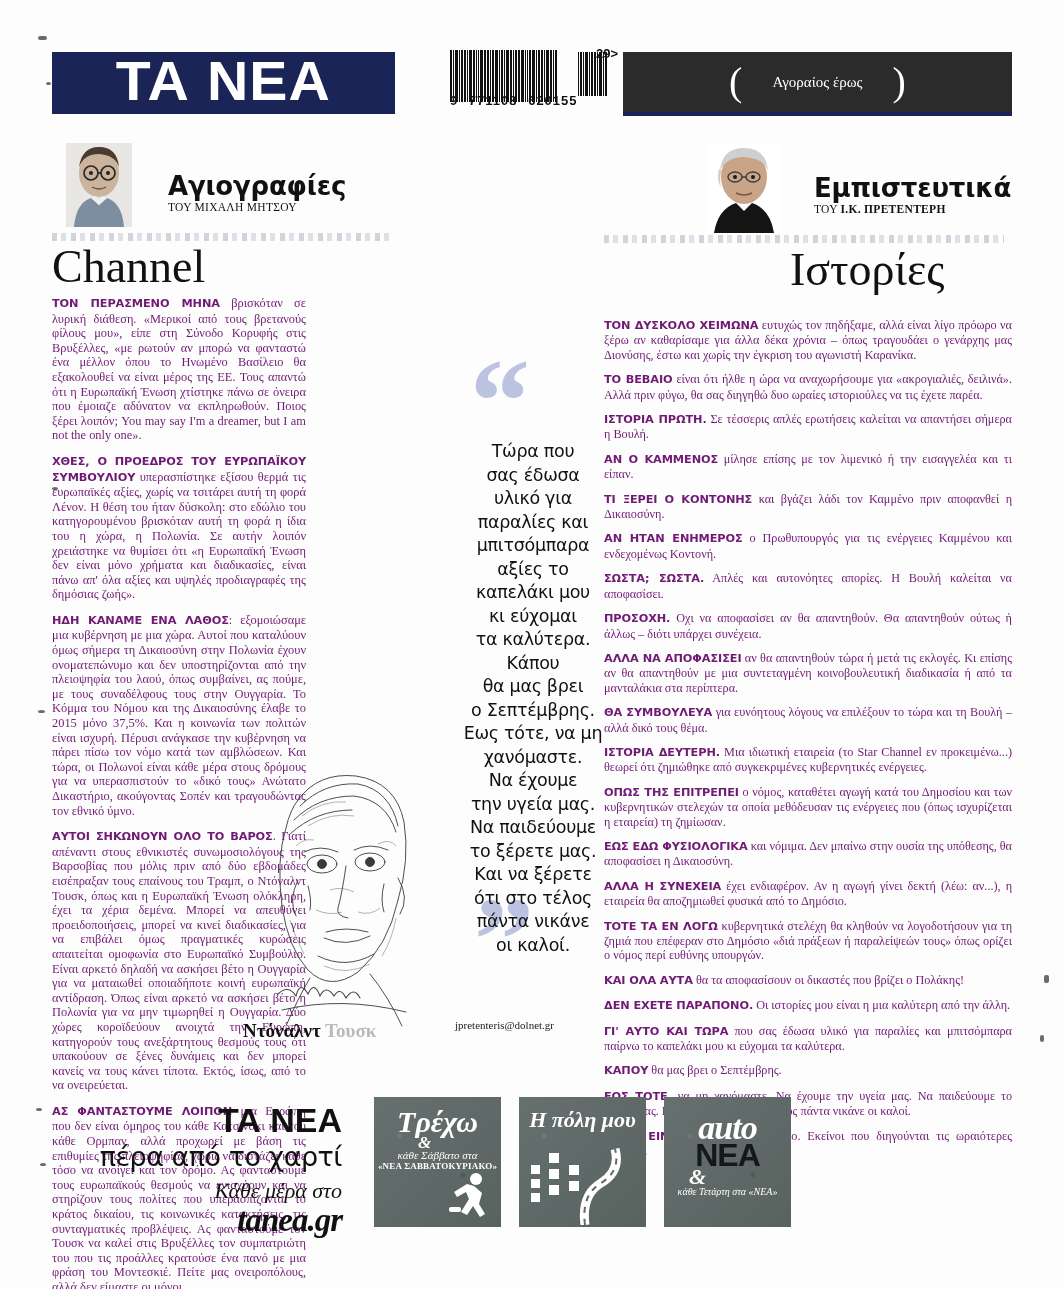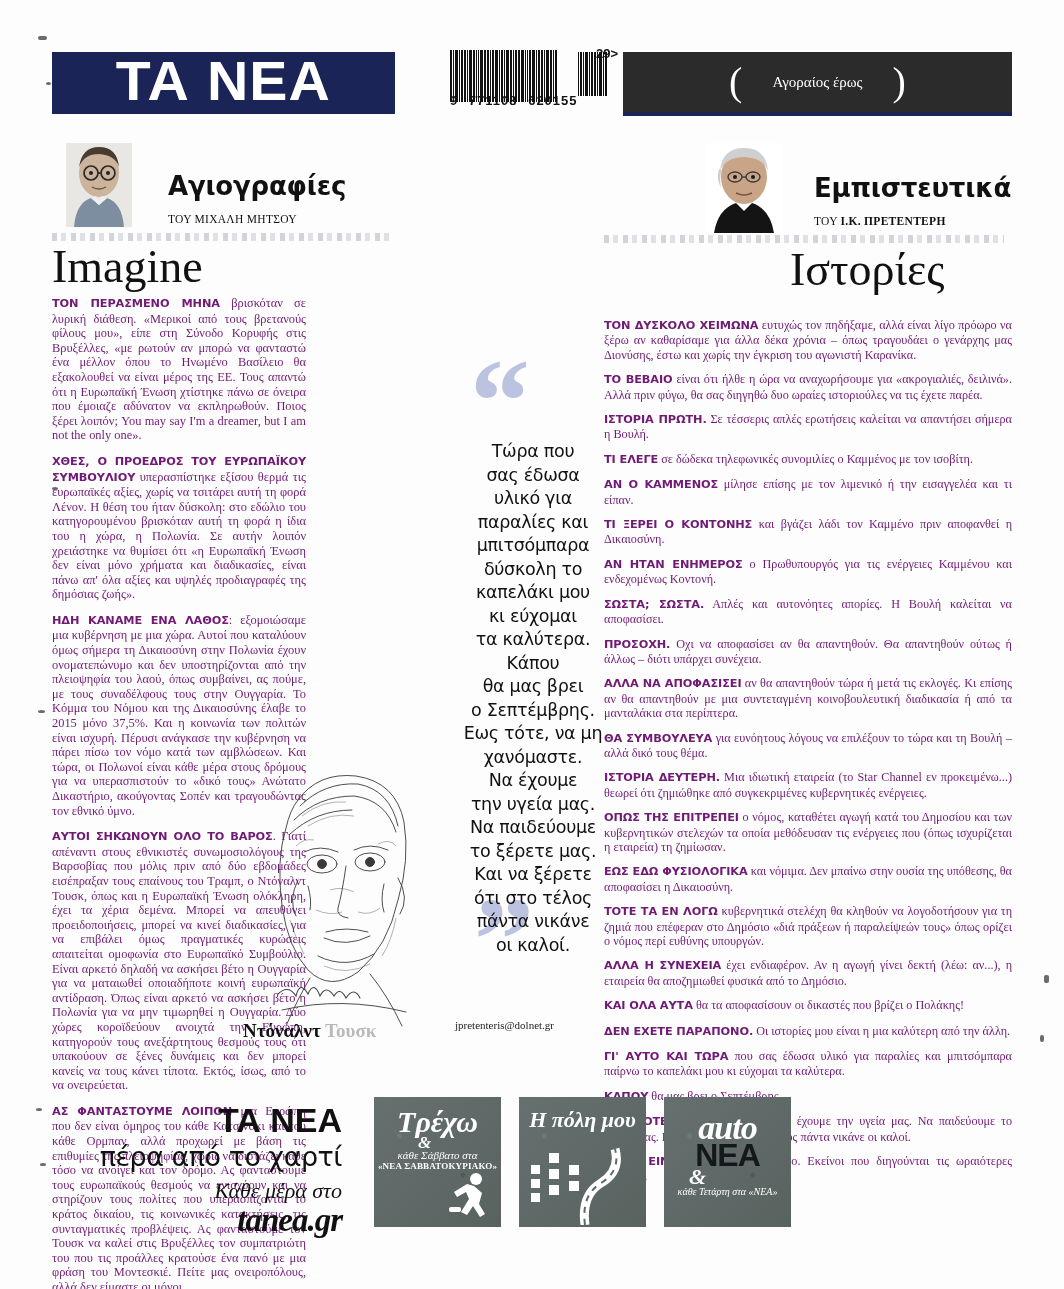--- a/index.html
+++ b/index.html
@@ -42,21 +42,21 @@
   .promo .paren.r{margin-left:30px;}
 
   
   .colhead{position:absolute;}
   .colhead .portrait{position:absolute;width:66px;height:84px;
     background:linear-gradient(160deg,#cfcfcf 0%,#9a9a9a 45%,#6e6e6e 100%);
     overflow:hidden;}
   .colhead .ttl{font-family:"DejaVu Sans",sans-serif;font-weight:bold;
     font-size:26px;letter-spacing:-0.2px;}
   .colhead .sub{font-family:"Liberation Serif",serif;font-size:11.5px;
-    letter-spacing:0.3px;margin-top:12px;}
+    letter-spacing:0.3px;margin-top:0;}
   .colhead .sub b{font-weight:bold;}
   .rule-smudge{position:absolute;height:8px;
     background:repeating-linear-gradient(90deg,rgba(120,125,150,.32) 0 5px,rgba(255,255,255,0) 5px 9px,
       rgba(140,145,170,.26) 9px 14px,rgba(255,255,255,0) 14px 19px);
     filter:blur(.4px);}
 
   .bigtitle{font-family:"Liberation Serif",serif;font-weight:400;
     font-size:46px;color:#111;position:absolute;}
 
   
@@ -228,21 +228,21 @@
         <path d="M25 55 L33 62 L41 55 L36 53 L33 57 L30 53 Z" fill="#eee"></path>
       </svg>
     </div>
     <div style="position:absolute;left:116px;top:28px;">
       <div class="ttl">Αγιογραφίες</div>
       <div class="sub">ΤΟΥ ΜΙΧΑΛΗ ΜΗΤΣΟΥ</div>
     </div>
     <div class="rule-smudge" style="left:0;top:90px;width:340px;"></div>
   </div>
 
-  <div class="bigtitle" style="left:52px;top:240px;">Imagine</div>
+  <div class="bigtitle" style="left:52px;top:240px;">Channel</div>
 
   <div class="colhead" style="left:604px;top:143px;width:410px;height:100px;">
     <div class="portrait" style="left:102px;top:0;width:76px;height:90px;background:none;">
       <svg width="76" height="90" viewBox="0 0 76 90">
         <rect width="76" height="90" fill="#ffffff"></rect>
         <ellipse cx="38" cy="34" rx="23" ry="27" fill="#c9a487"></ellipse>
         <path d="M14 28 Q16 5 38 5 Q60 5 62 28 Q58 15 38 14 Q20 14 14 28Z" fill="#cfcfcf"></path>
         <path d="M13 26 Q10 36 15 45 Q13 34 16 27Z" fill="#cfcfcf"></path>
         <ellipse cx="29" cy="34" rx="7" ry="5" fill="none" stroke="#3a3a3a" stroke-width="1.4"></ellipse>
         <ellipse cx="47" cy="34" rx="7" ry="5" fill="none" stroke="#3a3a3a" stroke-width="1.4"></ellipse>
@@ -320,21 +320,21 @@
   </div>
 
   <div class="qmark open">“</div>
   <div class="qmark close">”</div>
   <div class="quote" id="quoteblock">
       <div class="line">Τώρα που</div>
       <div class="line">σας έδωσα</div>
       <div class="line">υλικό για</div>
       <div class="line">παραλίες και</div>
       <div class="line">μπιτσόμπαρα</div>
-      <div class="line">δύσκολη το</div>
+      <div class="line">αξίες το</div>
       <div class="line">καπελάκι μου</div>
       <div class="line">κι εύχομαι</div>
       <div class="line">τα καλύτερα.</div>
       <div class="line">Κάπου</div>
       <div class="line">θα μας βρει</div>
       <div class="line">ο Σεπτέμβρης.</div>
       <div class="line">Εως τότε, να μη</div>
       <div class="line">χανόμαστε.</div>
       <div class="line">Να έχουμε</div>
       <div class="line">την υγεία μας.</div>
@@ -344,33 +344,32 @@
       <div class="line">ότι στο τέλος</div>
       <div class="line">πάντα νικάνε</div>
       <div class="line">οι καλοί.</div>
     </div>
   <div class="email">jpretenteris@dolnet.gr</div>
 
   <div class="col rightcol" id="rightbody">
       <p><b class="lead">ΤΟΝ ΔΥΣΚΟΛΟ ΧΕΙΜΩΝΑ</b> ευτυχώς τον πηδήξαμε, αλλά είναι λίγο πρόωρο να ξέρω αν καθαρίσαμε για άλλα δέκα χρόνια – όπως τραγουδάει ο γενάρχης μας Διονύσης, έστω και χωρίς την έγκριση του αγωνιστή Καρανίκα.</p>
       <p><b class="lead">ΤΟ ΒΕΒΑΙΟ</b> είναι ότι ήλθε η ώρα να αναχωρήσουμε για «ακρογιαλιές, δειλινά». Αλλά πριν φύγω, θα σας διηγηθώ δυο ωραίες ιστοριούλες να τις έχετε παρέα.</p>
       <p><b class="lead">ΙΣΤΟΡΙΑ ΠΡΩΤΗ.</b> Σε τέσσερις απλές ερωτήσεις καλείται να απαντήσει σήμερα η Βουλή.</p>
-      <p><b class="lead">ΤΙ ΕΛΕΓΕ</b> σε δώδεκα τηλεφωνικές συνομιλίες ο Καμμένος με τον ισοβίτη.</p>
       <p><b class="lead">ΑΝ Ο ΚΑΜΜΕΝΟΣ</b> μίλησε επίσης με τον λιμενικό ή την εισαγγελέα και τι είπαν.</p>
       <p><b class="lead">ΤΙ ΞΕΡΕΙ Ο ΚΟΝΤΟΝΗΣ</b> και βγάζει λάδι τον Καμμένο πριν αποφανθεί η Δικαιοσύνη.</p>
       <p><b class="lead">ΑΝ ΗΤΑΝ ΕΝΗΜΕΡΟΣ</b> ο Πρωθυπουργός για τις ενέργειες Καμμένου και ενδεχομένως Κοντονή.</p>
       <p><b class="lead">ΣΩΣΤΑ; ΣΩΣΤΑ.</b> Απλές και αυτονόητες απορίες. Η Βουλή καλείται να αποφασίσει.</p>
       <p><b class="lead">ΠΡΟΣΟΧΗ.</b> Οχι να αποφασίσει αν θα απαντηθούν. Θα απαντηθούν ούτως ή άλλως – διότι υπάρχει συνέχεια.</p>
       <p><b class="lead">ΑΛΛΑ ΝΑ ΑΠΟΦΑΣΙΣΕΙ</b> αν θα απαντηθούν τώρα ή μετά τις εκλογές. Κι επίσης αν θα απαντηθούν με μια συντεταγμένη κοινοβουλευτική διαδικασία ή από τα μανταλάκια στα περίπτερα.</p>
       <p><b class="lead">ΘΑ ΣΥΜΒΟΥΛΕΥΑ</b> για ευνόητους λόγους να επιλέξουν το τώρα και τη Βουλή – αλλά δικό τους θέμα.</p>
       <p><b class="lead">ΙΣΤΟΡΙΑ ΔΕΥΤΕΡΗ.</b> Μια ιδιωτική εταιρεία (το Star Channel εν προκειμένω...) θεωρεί ότι ζημιώθηκε από συγκεκριμένες κυβερνητικές ενέργειες.</p>
       <p><b class="lead">ΟΠΩΣ ΤΗΣ ΕΠΙΤΡΕΠΕΙ</b> ο νόμος, καταθέτει αγωγή κατά του Δημοσίου και των κυβερνητικών στελεχών τα οποία μεθόδευσαν τις ενέργειες που (όπως ισχυρίζεται η εταιρεία) τη ζημίωσαν.</p>
       <p><b class="lead">ΕΩΣ ΕΔΩ ΦΥΣΙΟΛΟΓΙΚΑ</b> και νόμιμα. Δεν μπαίνω στην ουσία της υπόθεσης, θα αποφασίσει η Δικαιοσύνη.</p>
+      <p><b class="lead">ΑΛΛΑ Η ΣΥΝΕΧΕΙΑ</b> έχει ενδιαφέρον. Αν η αγωγή γίνει δεκτή (λέω: αν...), η εταιρεία θα αποζημιωθεί φυσικά από το Δημόσιο.</p>
       <p><b class="lead">ΤΟΤΕ ΤΑ ΕΝ ΛΟΓΩ</b> κυβερνητικά στελέχη θα κληθούν να λογοδοτήσουν για τη ζημιά που επέφεραν στο Δημόσιο «διά πράξεων ή παραλείψεών τους» όπως ορίζει ο νόμος περί ευθύνης υπουργών.</p>
-      <p><b class="lead">ΑΛΛΑ Η ΣΥΝΕΧΕΙΑ</b> έχει ενδιαφέρον. Αν η αγωγή γίνει δεκτή (λέω: αν...), η εταιρεία θα αποζημιωθεί φυσικά από το Δημόσιο.</p>
       <p><b class="lead">ΚΑΙ ΟΛΑ ΑΥΤΑ</b> θα τα αποφασίσουν οι δικαστές που βρίζει ο Πολάκης!</p>
       <p><b class="lead">ΔΕΝ ΕΧΕΤΕ ΠΑΡΑΠΟΝΟ.</b> Οι ιστορίες μου είναι η μια καλύτερη από την άλλη.</p>
       <p><b class="lead">ΓΙ' ΑΥΤΟ ΚΑΙ ΤΩΡΑ</b> που σας έδωσα υλικό για παραλίες και μπιτσόμπαρα παίρνω το καπελάκι μου κι εύχομαι τα καλύτερα.</p>
       <p><b class="lead">ΚΑΠΟΥ</b> θα μας βρει ο Σεπτέμβρης.</p>
       <p><b class="lead">ΕΩΣ ΤΟΤΕ,</b> να μη χανόμαστε. Να έχουμε την υγεία μας. Να παιδεύουμε το μυαλό μας. Και να ξέρετε ότι στο τέλος πάντα νικάνε οι καλοί.</p>
       <p><b class="lead">ΠΟΙΟΙ ΕΙΝΑΙ</b> οι καλοί; Αυτονόητο. Εκείνοι που διηγούνται τις ωραιότερες ιστορίες.</p>
     </div>
 
   <div class="banner">
     <div class="bn-left">

